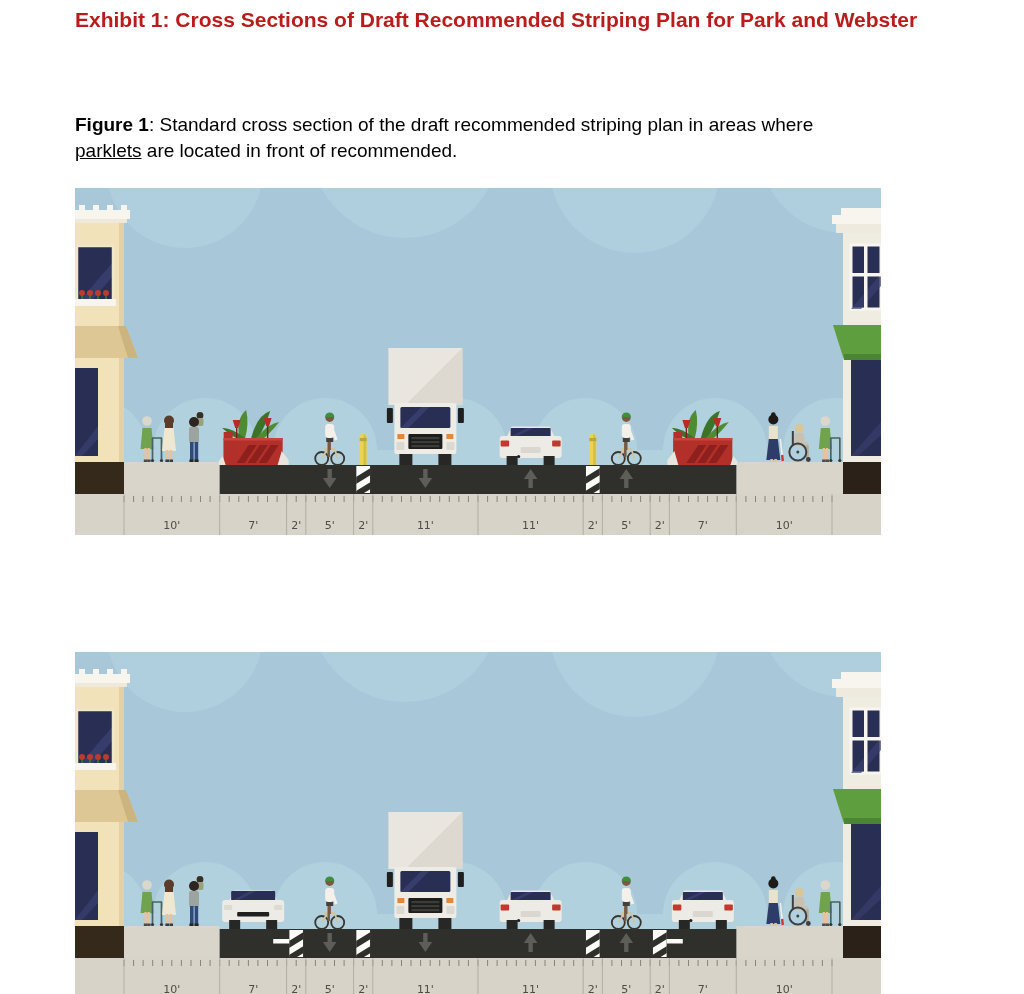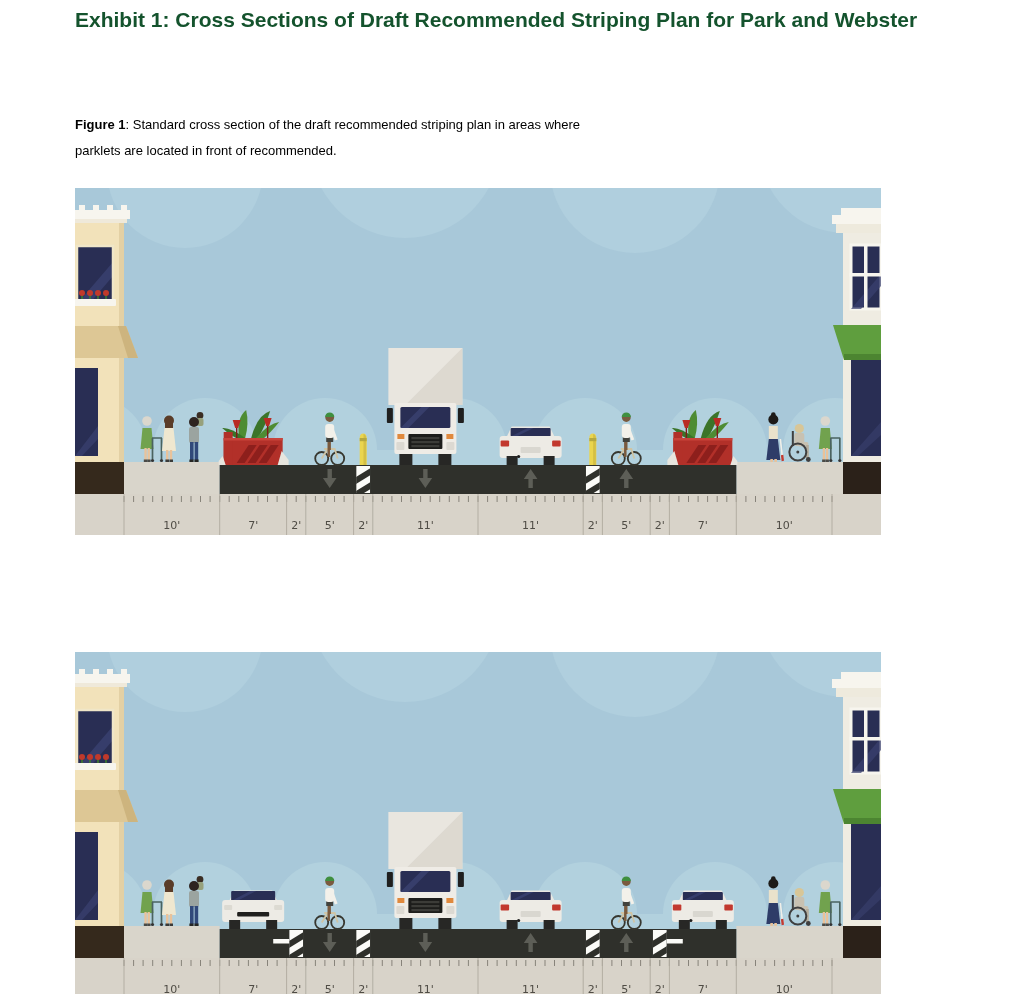--- a/index.html
+++ b/index.html
@@ -3,34 +3,34 @@
 <meta charset="utf-8">
 <style>
   html,body{margin:0;padding:0;}
   body{
     width:1024px;height:994px;background:#ffffff;overflow:hidden;position:relative;
     font-family:"Liberation Sans", sans-serif;color:#111;
   }
   .page{position:absolute;inset:0;}
   .title{
     position:absolute;left:75px;top:6px;width:920px;margin:0;
-    font-size:21px;line-height:28px;font-weight:bold;color:#14532d;
+    font-size:21px;line-height:28px;font-weight:bold;color:#b91c1c;
   }
   .caption{
     position:absolute;left:75px;width:912px;margin:0;
-    font-size:13px;line-height:26px;color:#000;
+    font-size:19px;line-height:26px;color:#000;
   }
   #cap0{top:112px;}
   #cap1{top:594px;}
   .fig{position:absolute;left:75px;width:920px;overflow:hidden;}
   #fig0{top:188px;height:358px;}
   #fig1{top:652px;height:342px;}
   .fig svg{display:block;}
   .caption .b{font-weight:bold;}
-  .caption .u{}
+  .caption .u{text-decoration:underline;}
 </style>
 </head>
 <body>
 
 <div class="page">
   <h1 class="title">Exhibit 1: Cross Sections of Draft Recommended Striping Plan for Park and Webster</h1>
   <p class="caption" id="cap0"><span class="b">Figure 1</span><span>: Standard cross section of the draft recommended striping plan in areas where</span><br><span class="u">parklets</span><span> are located in front of recommended.</span></p>
   <div class="fig" id="fig0">
       <svg xmlns="http://www.w3.org/2000/svg" width="806" height="358" viewBox="0 0 806 358">
         <defs>

